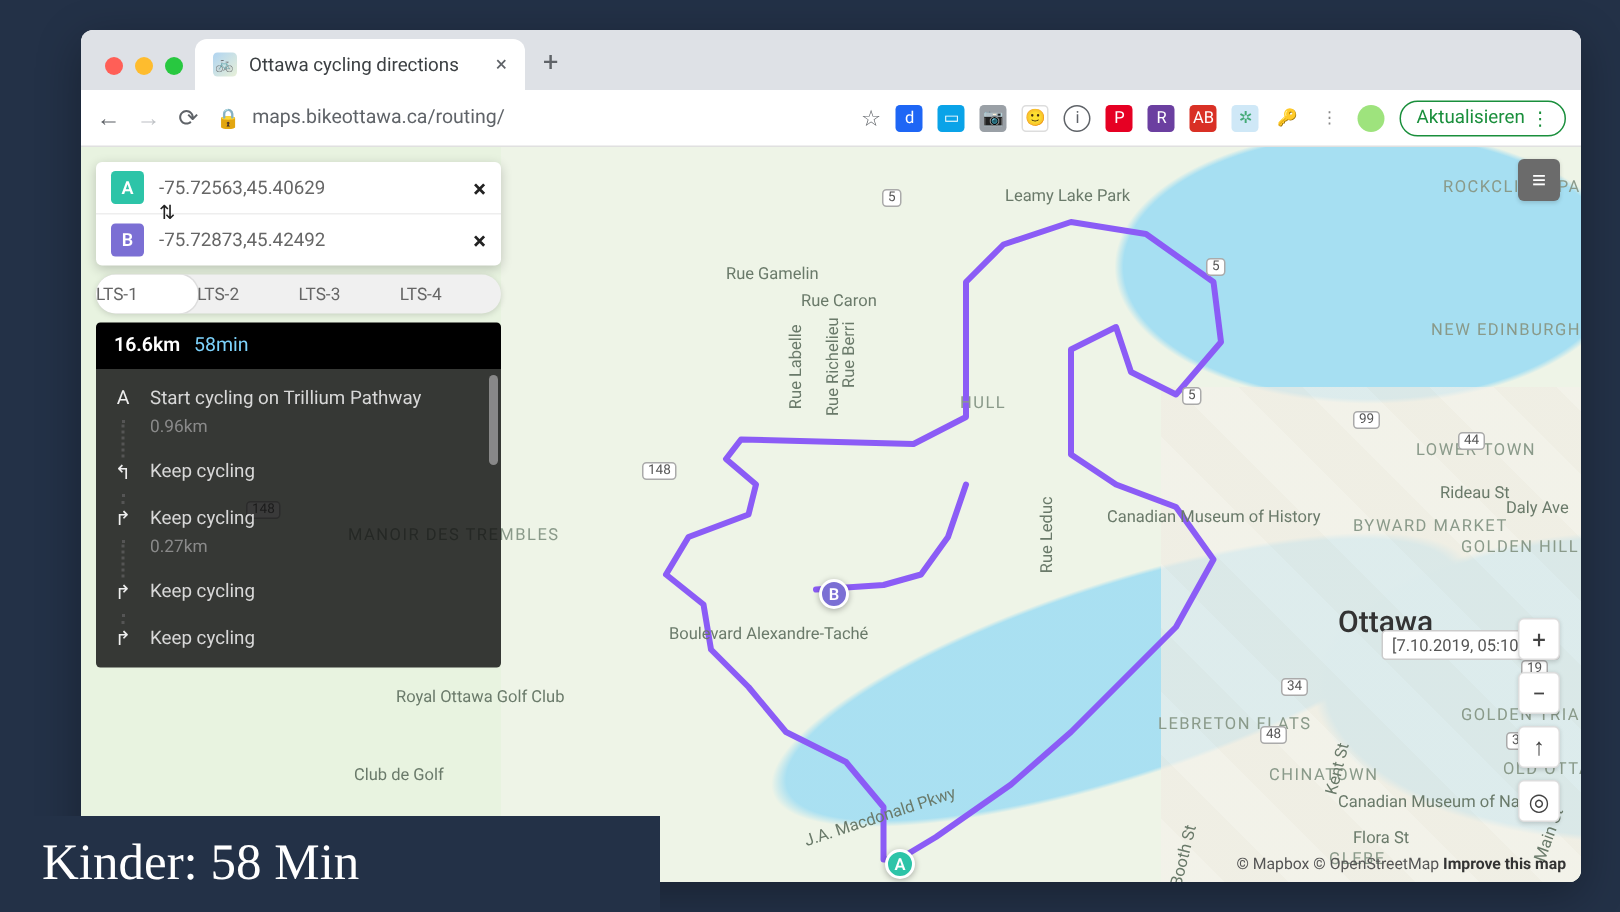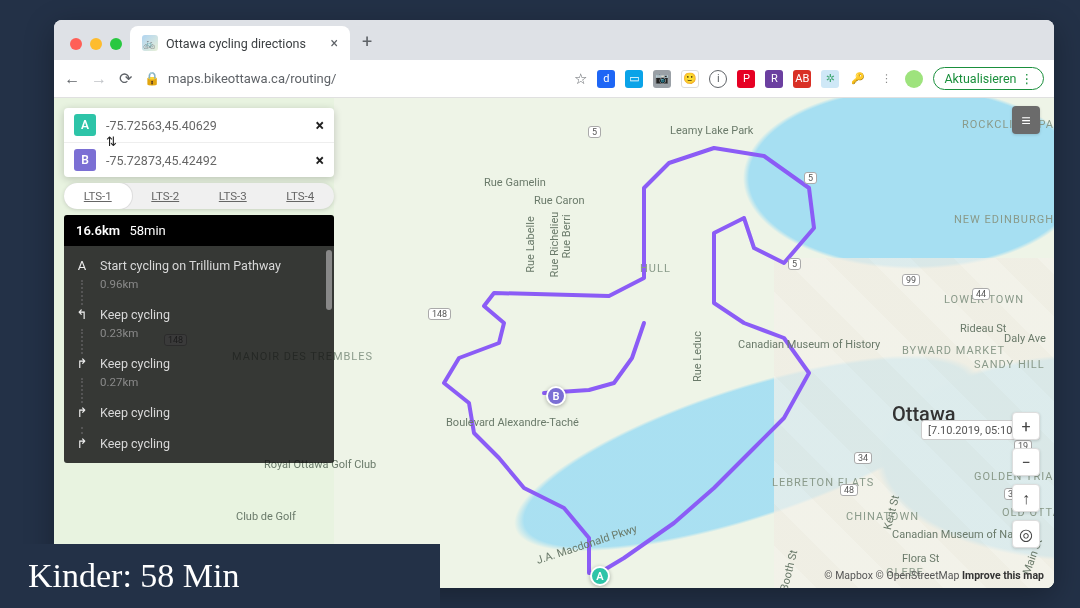--- a/index.html
+++ b/index.html
@@ -102,25 +102,25 @@
     display:flex; flex-direction:column; gap:6px;
   }
   .waypoints { background:#fff; border-radius:4px; box-shadow:0 2px 8px rgba(0,0,0,0.2);}
   .wp-row { display:flex; align-items:center; padding:6px 10px; gap:10px; font-size:12.5px; color:#666; position:relative;}
   .wp-row + .wp-row { border-top:1px solid #eee;}
   .wp-badge { width:22px;height:22px;border-radius:3px;display:flex;align-items:center;justify-content:center;color:#fff;font-weight:600;font-size:12px;}
   .wp-a{background:#2dc4a8;} .wp-b{background:#7b6fd4;}
   .wp-clear{margin-left:auto;font-size:16px;color:#222;font-weight:bold;}
   .wp-swap{position:absolute;left:42px;top:-9px;font-size:13px;color:#222;}
   .lts-tabs { display:flex; background:#f0f0f0; border-radius:14px; overflow:hidden; box-shadow:0 1px 4px rgba(0,0,0,0.15);}
-  .lts-tab { flex:1; text-align:center; font-size:11.5px; padding:6px 0; color:#666;text-decoration:underline;}
+  .lts-tab { flex:1; text-align:left; font-size:11.5px; padding:6px 0; color:#666;}
   .lts-tab.active{ background:#fff; border-radius:14px; box-shadow:0 0 0 1px #ddd;}
   .summary { background:#000; color:#fff; padding:8px 12px; font-size:13px; border-radius:3px 3px 0 0;}
   .summary .dist{font-weight:600;}
-  .summary .time{color:#ffffff;margin-left:6px;}
+  .summary .time{color:#7dd3fc;margin-left:6px;}
   .steps {
     background: rgba(15,15,15,0.82); color:#d8d8d8; border-radius:0 0 3px 3px;
     max-height:280px; overflow:hidden; position:relative; padding:4px 0;
   }
   .steps::after{content:"";position:absolute;right:2px;top:4px;width:6px;height:60px;background:#888;border-radius:3px;}
   .step { padding:8px 14px 8px 36px; position:relative; font-size:12.5px;}
   .step-icn{position:absolute;left:10px;top:8px;width:16px;text-align:center;color:#eee;font-size:13px;}
   .step-sub{color:#8a8a8a;font-size:11.5px;margin-top:4px;}
   .step-dots{position:absolute;left:17px;top:30px;bottom:-6px;border-left:2px dotted #555;}
 
@@ -210,21 +210,21 @@
     </div>
 
     <div class="map-label big" style="left:838px;top:304px">Ottawa</div>
 
     <div id="dyn-labels">
         <div class="map-label " style="left: 616px; top: 26px;">Leamy Lake Park</div>
         <div class="map-label area" style="left: 908px; top: 20px;">ROCKCLIFFE PARK</div>
         <div class="map-label area" style="left: 900px; top: 115px;">NEW EDINBURGH</div>
         <div class="map-label area" style="left: 890px; top: 195px;">LOWER TOWN</div>
         <div class="map-label area" style="left: 848px; top: 246px;">BYWARD MARKET</div>
-        <div class="map-label area" style="left: 920px; top: 260px;">SANDY HILL</div>
+        <div class="map-label area" style="left: 920px; top: 260px;">GOLDEN HILL</div>
         <div class="map-label area" style="left: 920px; top: 372px;">GOLDEN TRIANGLE</div>
         <div class="map-label area" style="left: 792px; top: 412px;">CHINATOWN</div>
         <div class="map-label area" style="left: 832px; top: 468px;">GLEBE</div>
         <div class="map-label area" style="left: 948px; top: 408px;">OLD OTTAWA</div>
         <div class="map-label area" style="left: 718px; top: 378px;">LEBRETON FLATS</div>
         <div class="map-label area" style="left: 586px; top: 164px;">HULL</div>
         <div class="map-label area" style="left: 178px; top: 252px;">MANOIR DES TREMBLES</div>
         <div class="map-label " style="left: 430px; top: 78px;">Rue Gamelin</div>
         <div class="map-label " style="left: 480px; top: 96px;">Rue Caron</div>
         <div class="map-label " style="left: 448px; top: 140px; transform: rotate(-90deg);">Rue Labelle</div>
@@ -286,21 +286,20 @@
         <div class="steps" id="steps-host">
             <div class="step">
               <span class="step-icn">A</span>
               <div>Start cycling on Trillium Pathway</div>
               <div class="step-sub">0.96km</div>
               <span class="step-dots"></span>
             </div>
             <div class="step">
               <span class="step-icn">↰</span>
               <div>Keep cycling</div>
-              <div class="step-sub">0.23km</div>
               <span class="step-dots"></span>
             </div>
             <div class="step">
               <span class="step-icn">↱</span>
               <div>Keep cycling</div>
               <div class="step-sub">0.27km</div>
               <span class="step-dots"></span>
             </div>
             <div class="step">
               <span class="step-icn">↱</span>

